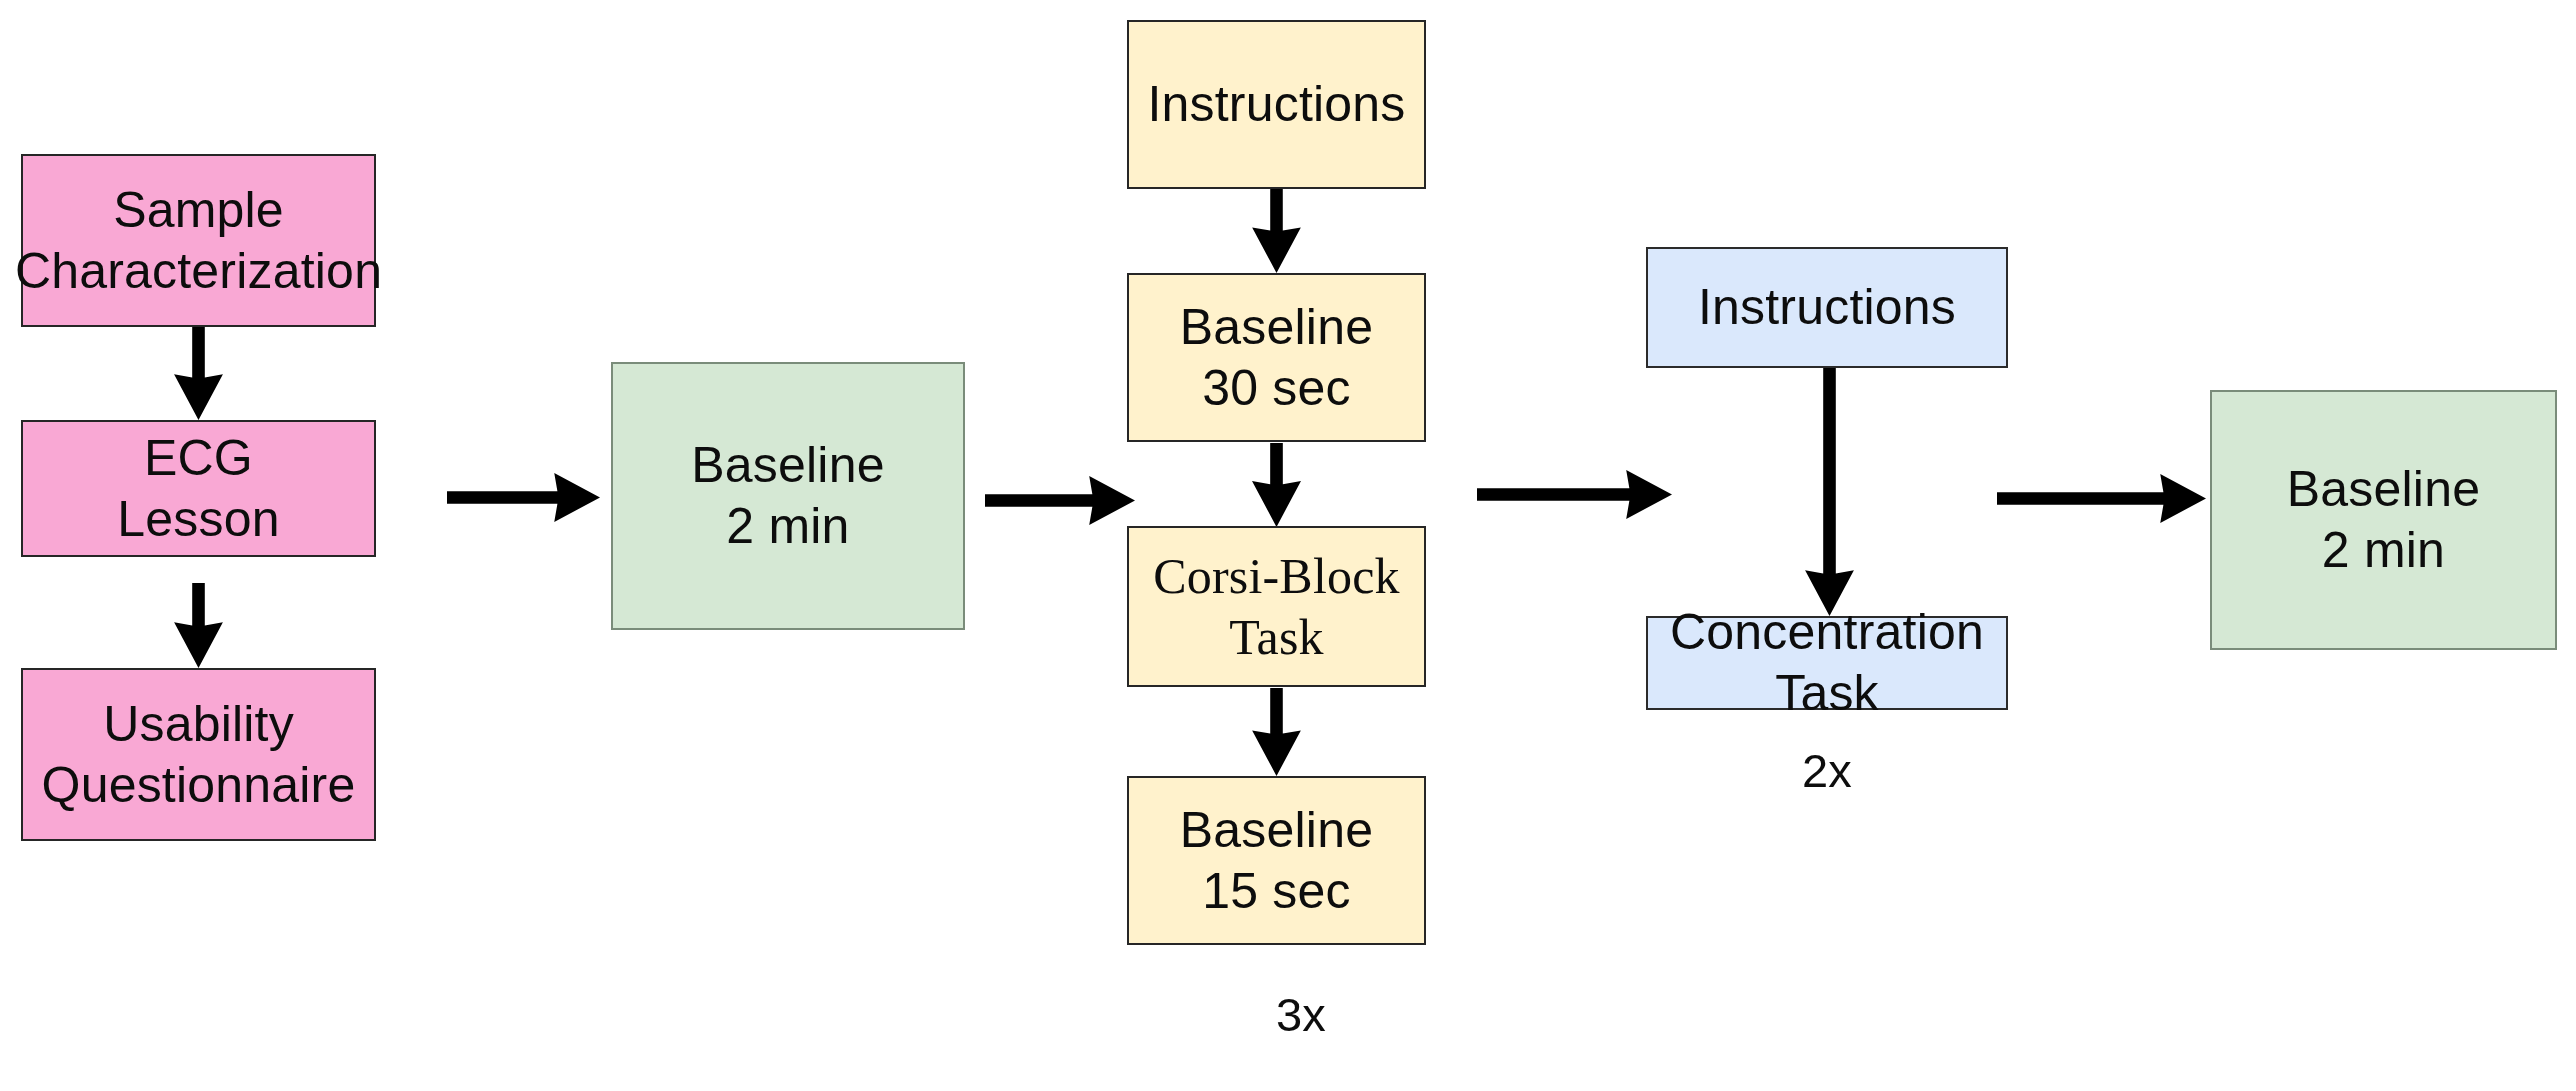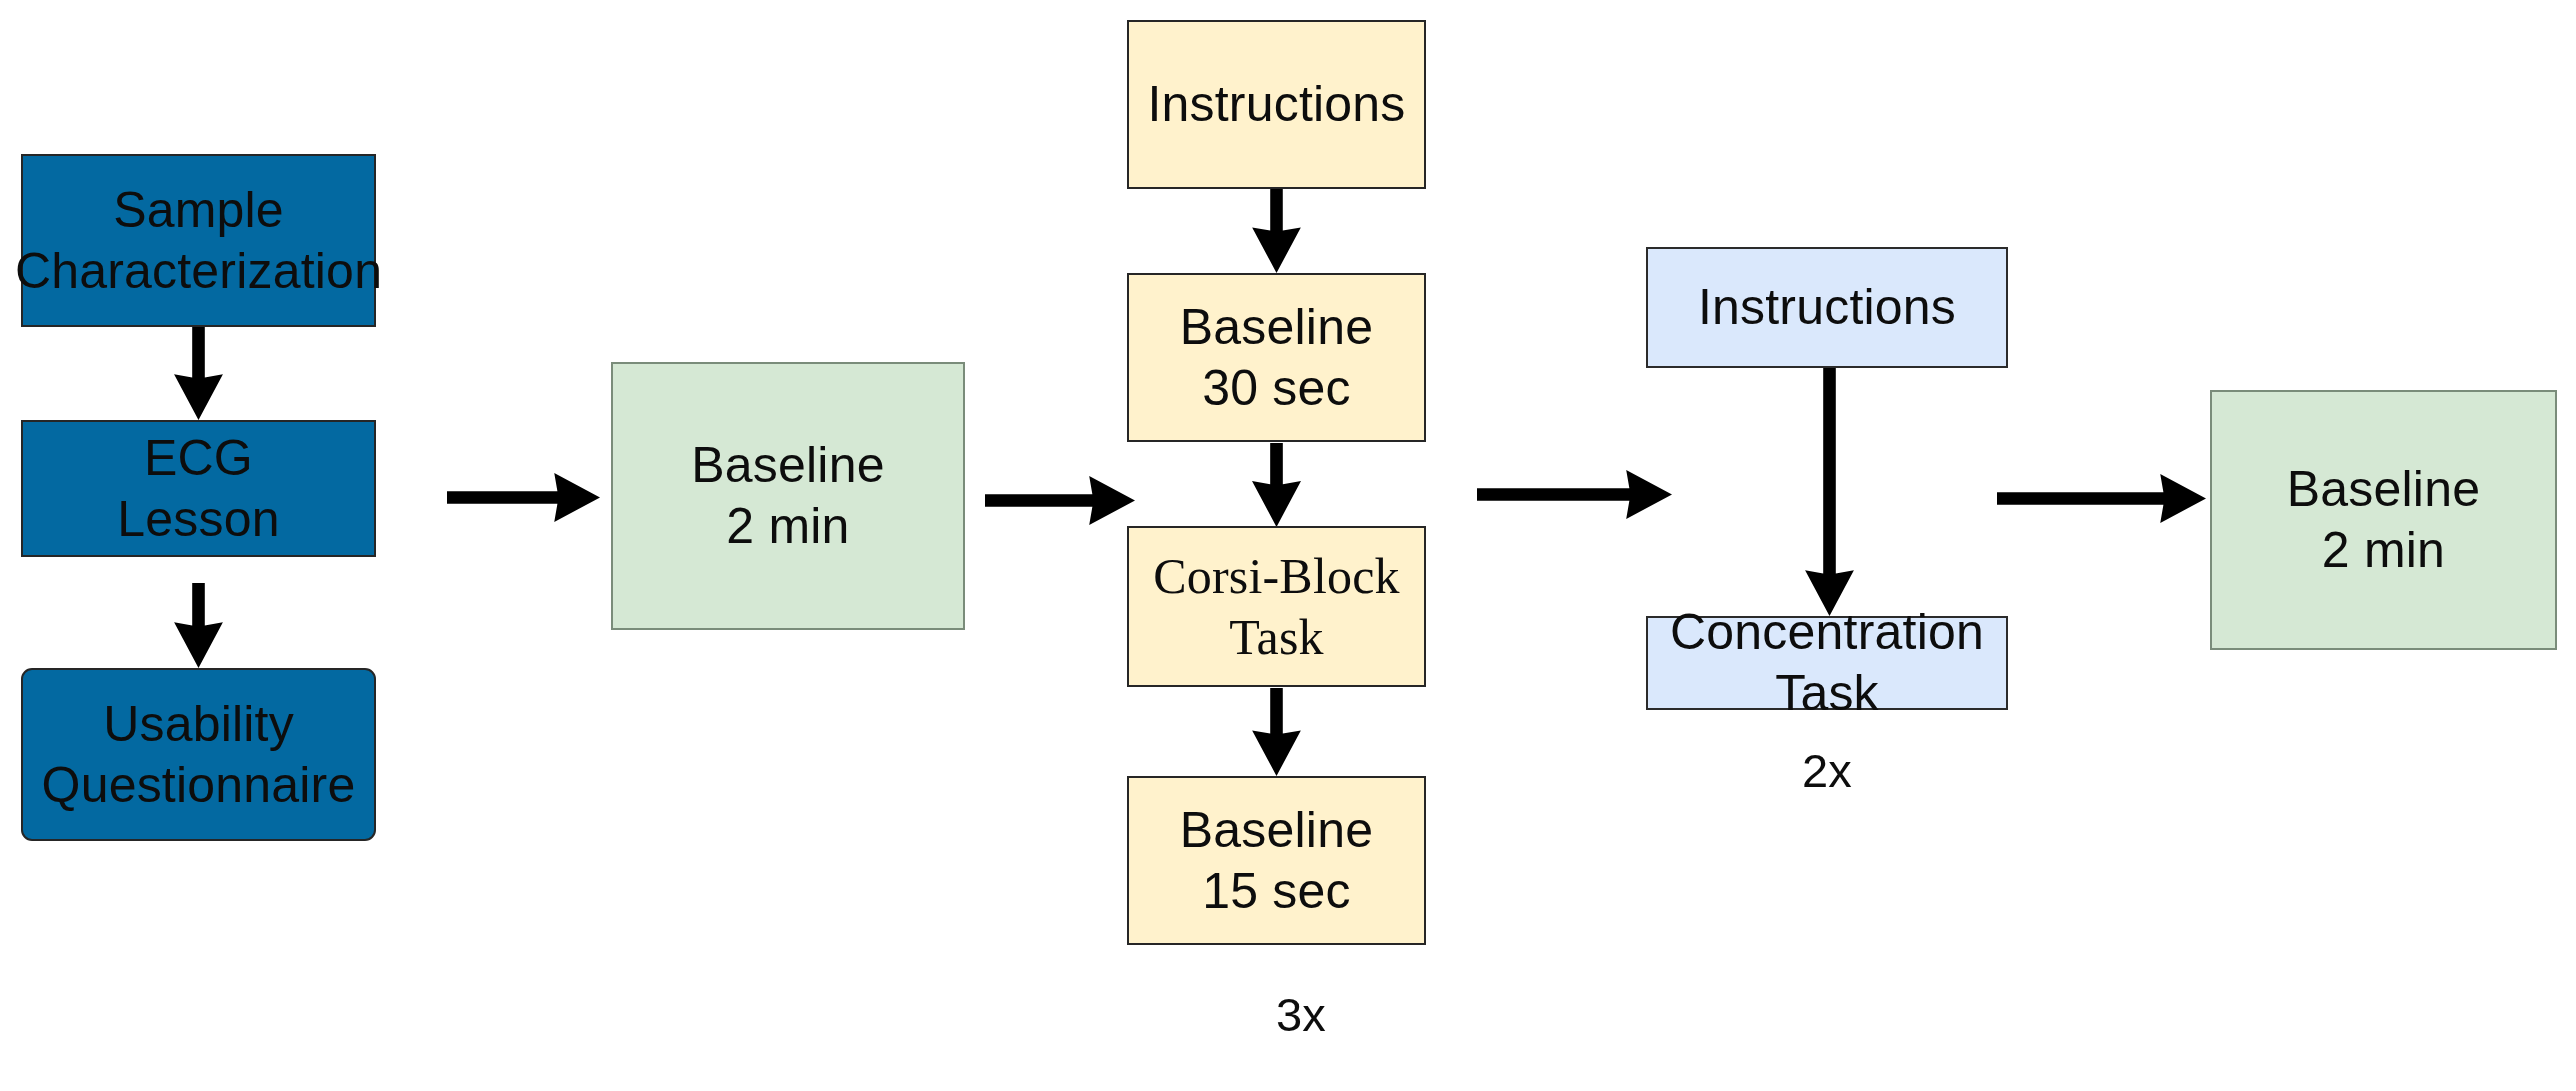--- a/index.html
+++ b/index.html
@@ -28,21 +28,21 @@
     align-items: center;
     justify-content: center;
     text-align: center;
     color: #0d0d0d;
     font-size: 50px;
     line-height: 1.22;
     font-family: "Liberation Sans", sans-serif;
     letter-spacing: 0.2px;
     white-space: pre-line;
   }
-  .node.orange { background: #0369a1; border-color: #262626; }
+  .node.orange { background: #f9a8d4; border-color: #262626; }
   .node.yellow { background: #fff2cc; border-color: #262626; }
   .node.blue   { background: #dae8fc; border-color: #2b2b2b; }
   .node.green  { background: #d5e8d4; border-color: #7a8c7a; }
 
   .rep-label {
     position: absolute;
     color: #0d0d0d;
     font-size: 47px;
     line-height: 1;
     font-family: Liberation Sans, sans-serif;
@@ -86,21 +86,21 @@
     <svg class="arrow-svg" width="49" height="248" viewBox="0 0 62 315" style="left: 1805px; top: 368px;">
       <polygon points="23,0 39,0 39,261 62,257 31,315 0,257 23,261" fill="#000000"></polygon>
     </svg>
     <svg class="arrow-svg" width="209" height="49" viewBox="0 0 265 62" style="left: 1997px; top: 474px;">
       <polygon points="0,23 211,23 207,0 265,31 207,62 211,39 0,39" fill="#000000"></polygon>
     </svg>
     <div class="node orange" style="left: 21px; top: 154px; width: 355px; height: 173px;">Sample
 Characterization</div>
     <div class="node orange" style="left: 21px; top: 420px; width: 355px; height: 137px;">ECG
 Lesson</div>
-    <div class="node orange" style="left: 21px; top: 668px; width: 355px; height: 173px; border-radius: 11px;">Usability
+    <div class="node orange" style="left: 21px; top: 668px; width: 355px; height: 173px;">Usability
 Questionnaire</div>
     <div class="node green" style="left: 611px; top: 362px; width: 354px; height: 268px;">Baseline
 2 min</div>
     <div class="node yellow" style="left: 1127px; top: 19.7px; width: 299px; height: 169px;">Instructions</div>
     <div class="node yellow" style="left: 1127px; top: 273px; width: 299px; height: 169px;">Baseline
 30 sec</div>
     <div class="node yellow" style="left: 1127px; top: 526px; width: 299px; height: 161px; font-family: Liberation Serif, serif;">Corsi-Block
 Task</div>
     <div class="node yellow" style="left: 1127px; top: 776px; width: 299px; height: 169px;">Baseline
 15 sec</div>

